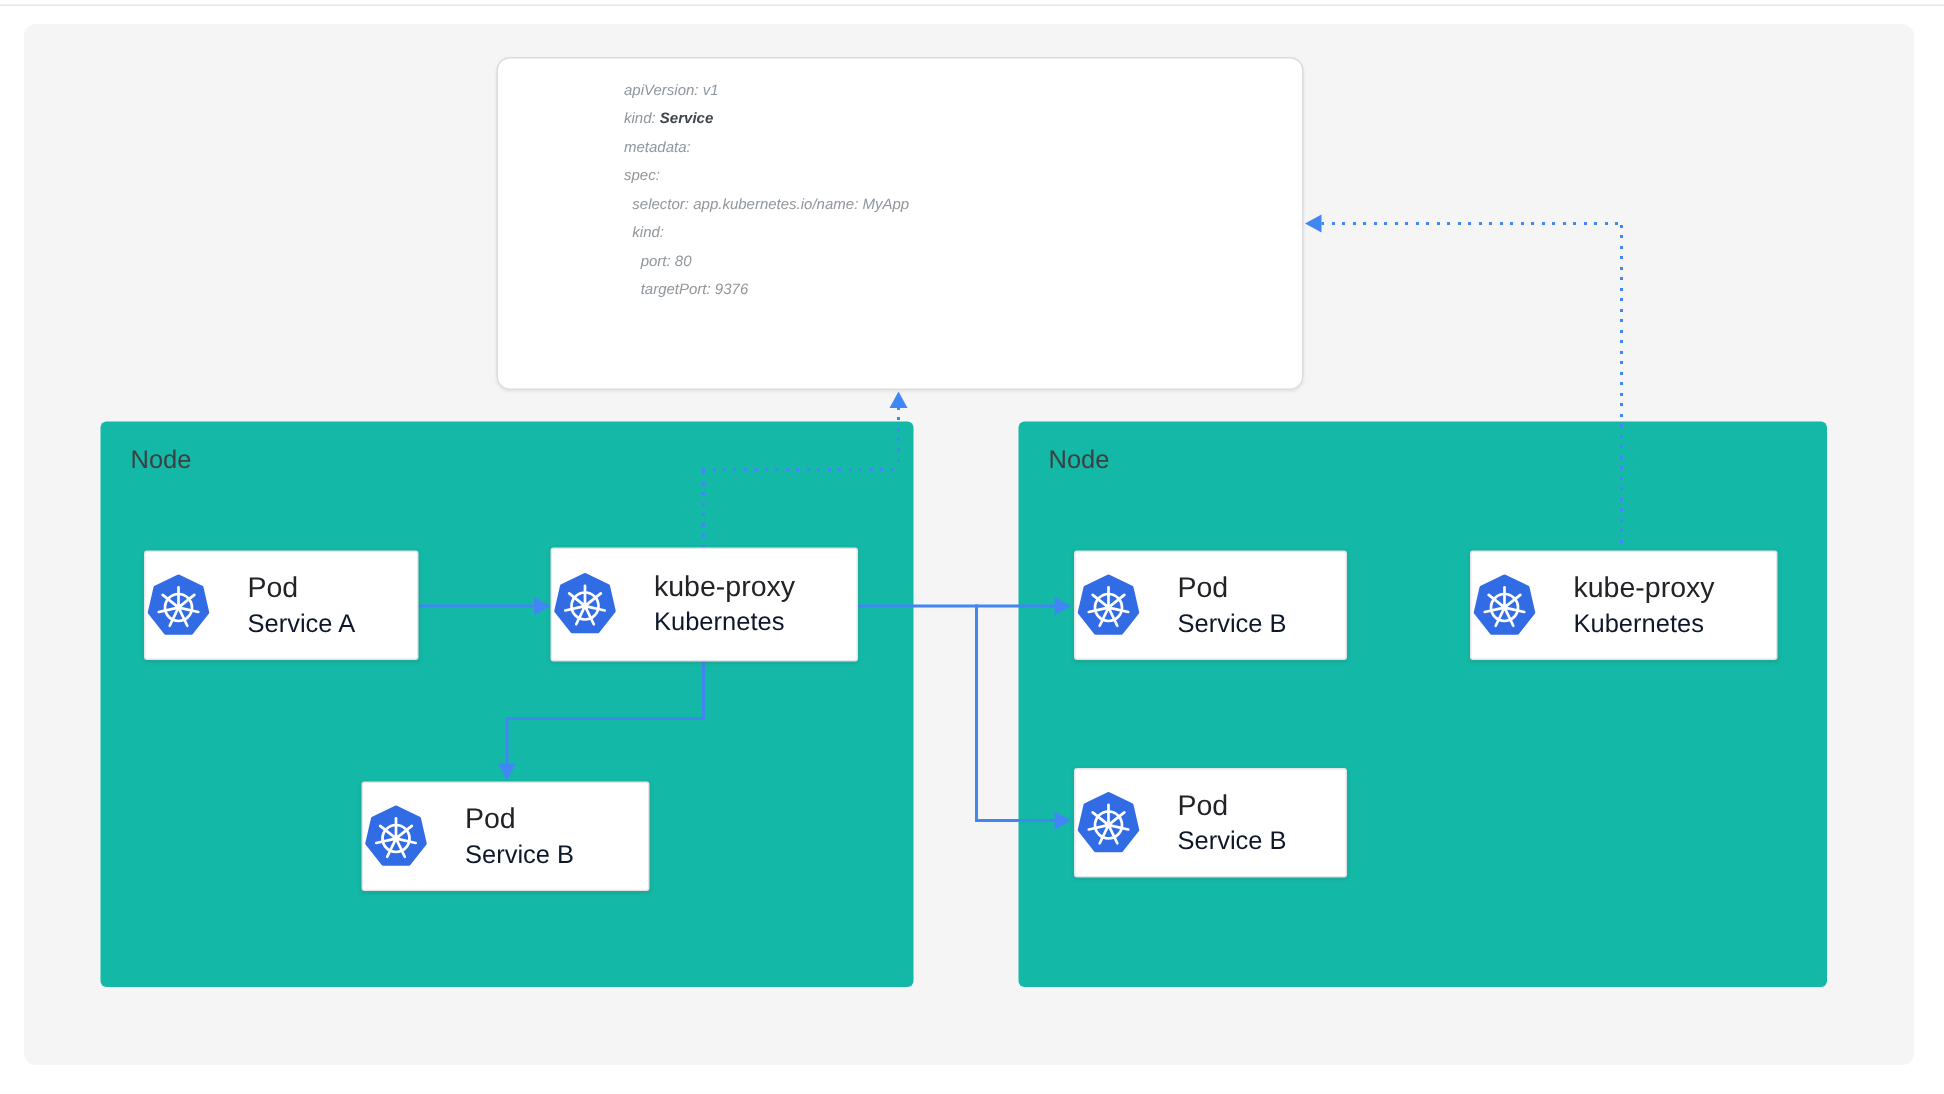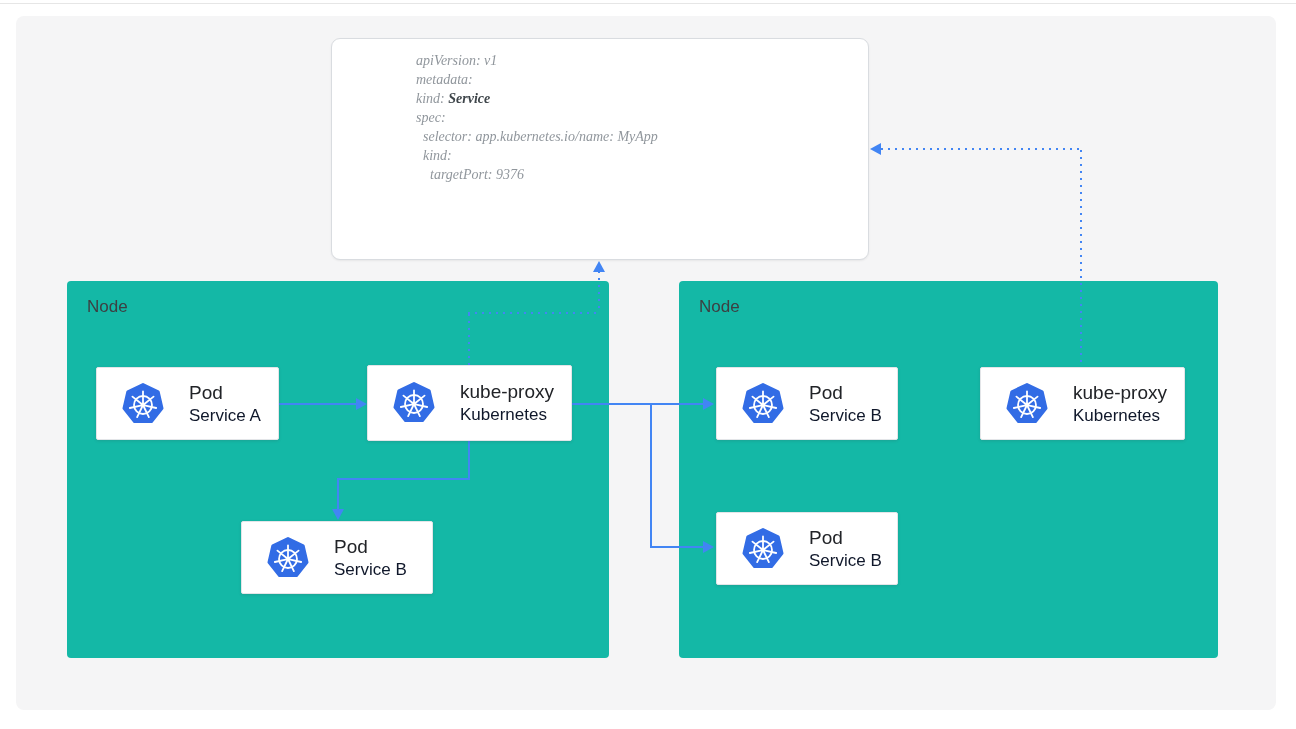--- a/index.html
+++ b/index.html
@@ -35,23 +35,23 @@
     left: 331px; top: 38px;
     width: 538px; height: 222px;
     background: #ffffff;
     border: 1px solid #d9dce0;
     border-radius: 9px;
     box-shadow: 0 1px 2px rgba(60,64,67,0.08);
     padding: 12px 0 0 84px;
   }
   .code-line {
     white-space: pre;
-    font-family: Liberation Serif, serif;
+    font-family: Liberation Sans, sans-serif;
     font-style: italic;
-    font-size: 14px;
+    font-size: 10px;
     line-height: 19px;
     color: #90969c;
   }
   .code-line .b {
     font-weight: bold;
     color: #3f464b;
   }
 
   
   .node-box {
@@ -73,21 +73,21 @@
   
   .card {
     position: absolute;
     height: 73px;
     background: #ffffff;
     border: 1px solid #e3e5e8;
     border-radius: 2px;
     box-shadow: 0 1px 3px rgba(60,64,67,0.18);
     display: flex;
     align-items: center;
-    padding-left: 24px;
+    padding-left: 0;
   }
   .card .icon-wrap { width: 44px; height: 44px; flex: 0 0 44px; }
   .card .txt { margin-left: 24px; }
   .card .title {
     font-size: 19px;
     line-height: 24px;
     color: #212327;
   }
   .card .subtitle {
     font-size: 17px;
@@ -114,25 +114,26 @@
 </style>
 </head>
 <body>
 
 <div class="page">
   <div class="top-hairline"></div>
   <div class="canvas"></div>
 
   <div class="yaml-card">
     <div class="code-line"><span>apiVersion: v1</span></div>
+    <div class="code-line"><span>kind: </span><span class="b">Service</span></div>
     <div class="code-line"><span>metadata:</span></div>
-    <div class="code-line"><span>kind: </span><span class="b">Service</span></div>
     <div class="code-line"><span>spec:</span></div>
     <div class="code-line"><span>  selector: app.kubernetes.io/name: MyApp</span></div>
     <div class="code-line"><span>  kind:</span></div>
+    <div class="code-line"><span>    port: 80</span></div>
     <div class="code-line"><span>    targetPort: 9376</span></div>
   </div>
 
   <div class="node-box left">
     <div class="node-label">Node</div>
   </div>
 
   <div class="node-box right">
     <div class="node-label">Node</div>
   </div>

